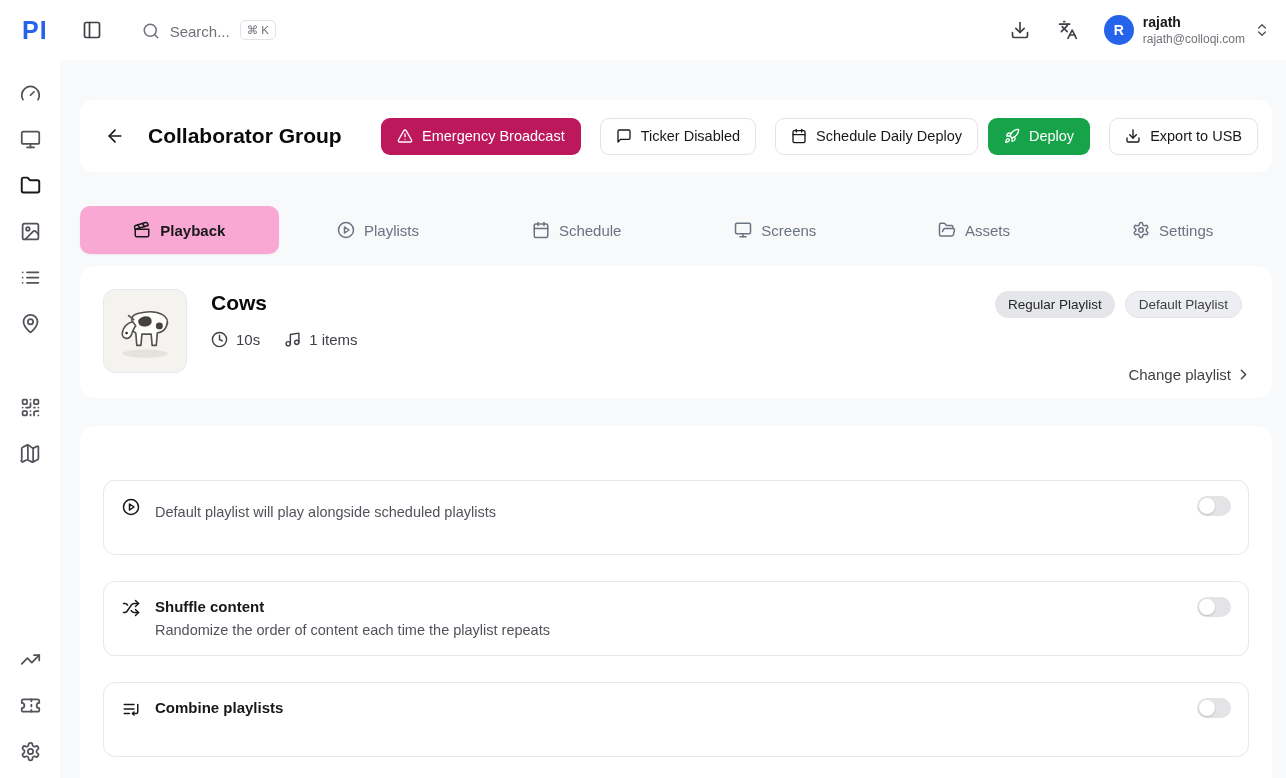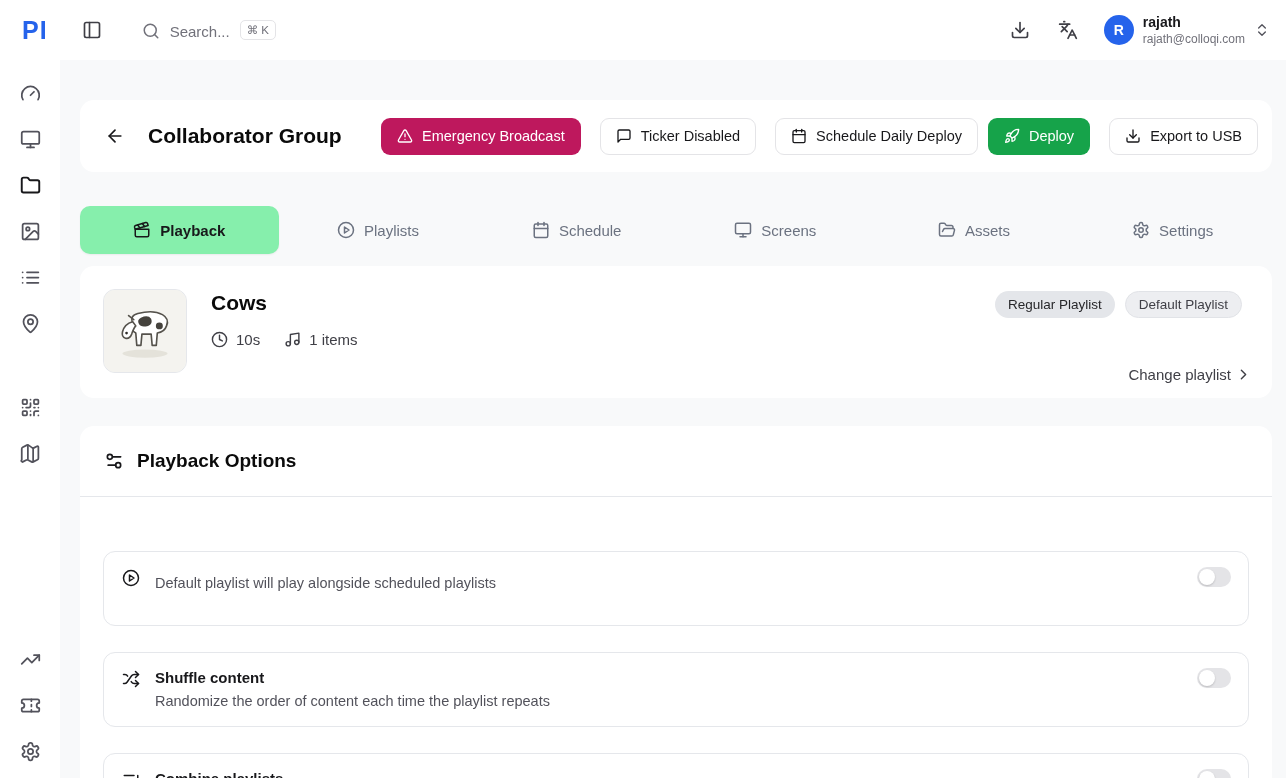--- a/index.html
+++ b/index.html
@@ -50,21 +50,21 @@
   .btn { height:37px; display:inline-flex; align-items:center; gap:9px; padding:0 15px;
          border-radius:9px; font-size:14.5px; font-weight:500; border:1px solid transparent;
          cursor:pointer; background:#fff; color:#18181b; white-space:nowrap; }
   .btn.outline { border-color:#e4e4e7;margin-left:9px; }
   .btn.danger  { background:#be185d; color:#fff; }
   .btn.success { background:#16a34a; color:#fff; }
 
   .tabs { margin-top:34px; display:grid; grid-template-columns:repeat(6,1fr); height:48px; }
   .tab { display:flex; align-items:center; justify-content:center; gap:9px; font-size:15px;
          color:#6b7280; background:none; border:none; cursor:pointer; border-radius:10px; }
-  .tab.active { background:#86efac; color:#18181b; font-weight:600; box-shadow:0 1px 2px rgba(0,0,0,.06); }
+  .tab.active { background:#f9a8d4; color:#18181b; font-weight:600; box-shadow:0 1px 2px rgba(0,0,0,.06); }
 
   .playlist-card { margin-top:12px; height:132px; position:relative; padding:23px; display:flex; gap:24px; }
   .thumb { width:84px; height:84px; border-radius:12px; border:1px solid #e5e7eb; overflow:hidden;
            background:#f6f6f3; flex:none; }
   .playlist-name { font-size:21px; font-weight:700; margin-top:2px; color:#0a0a0a; }
   .playlist-meta { display:flex; gap:24px; margin-top:16px; color:#3f3f46; font-size:15px; align-items:flex-start; }
   .meta-item { display:flex; align-items:center; gap:8px; }
   .badges { position:absolute; top:25px; right:30px; display:flex; gap:10px; }
   .pill { height:27px; display:inline-flex; align-items:center; padding:0 13px; border-radius:999px;
           font-size:13.5px; font-weight:500; }
@@ -434,31 +434,20 @@
       <span>Change playlist</span>
       <span>
           <svg width="17" height="17" viewBox="0 0 24 24" fill="none" stroke="currentColor" stroke-width="2" stroke-linecap="round" stroke-linejoin="round">
             <path d="m9 18 6-6-6-6"></path>
           </svg>
         </span>
     </button>
   </section>
 
   <section class="card options-card">
-    <div class="options-header">
-      <span>
-          <svg width="20" height="20" viewBox="0 0 24 24" fill="none" stroke="currentColor" stroke-width="2" stroke-linecap="round" stroke-linejoin="round">
-            <path d="M20 7h-9"></path>
-            <path d="M14 17H5"></path>
-            <circle cx="17" cy="17" r="3"></circle>
-            <circle cx="7" cy="7" r="3"></circle>
-          </svg>
-        </span>
-      <span class="options-title">Playback Options</span>
-    </div>
     <div class="options-body">
 
       <div class="option-row">
         <span class="option-icon">
             <svg width="18" height="18" viewBox="0 0 24 24" fill="none" stroke="currentColor" stroke-width="2" stroke-linecap="round" stroke-linejoin="round">
               <circle cx="12" cy="12" r="10"></circle>
               <polygon points="10 8 16 12 10 16 10 8"></polygon>
             </svg>
           </span>
         <div>

